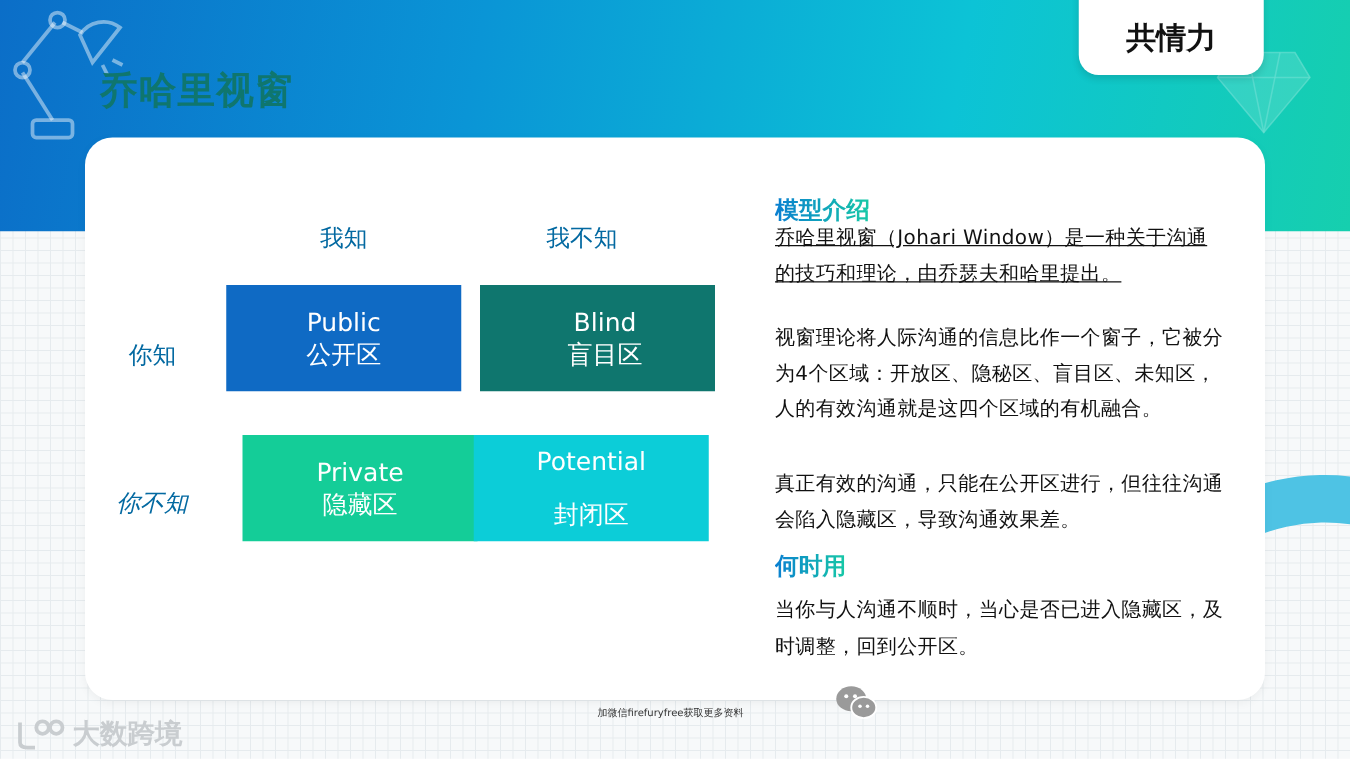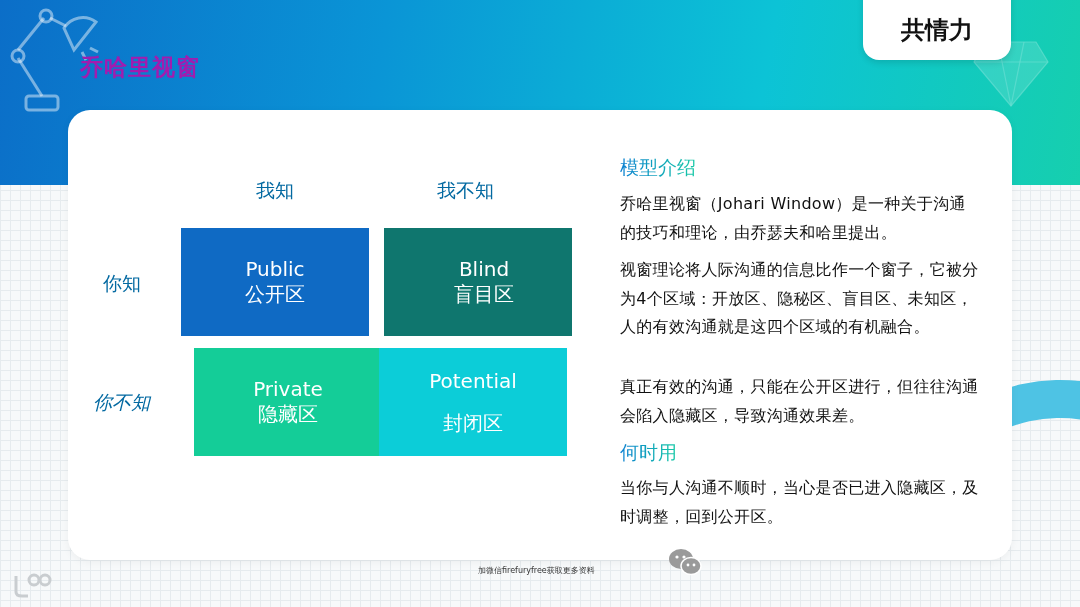--- a/index.html
+++ b/index.html
@@ -13,21 +13,21 @@
       linear-gradient(90deg, #e6ebee 1px, transparent 1px);
     background-size: 10px 10px;
   }
   .header-band {
     position:absolute; left:0; top:0; width:1080px; height:185px;
     background: linear-gradient(100deg, #0b6ec8 0%, #0a95d6 35%, #0cc3d6 70%, #16cfae 100%);
   }
   .lamp { position:absolute; left:4px; top:4px; width:100px; height:110px; }
   .page-title {
     position:absolute; left:80px; top:52px;
-    color:#a21caf; font-size:23px; font-weight:bold; letter-spacing:1px;text-align:center;
+    color:#0f766e; font-size:30px; font-weight:bold; letter-spacing:1px;text-align:center;
   }
   .tag {
     position:absolute; left:863px; top:-10px; width:148px; height:70px;
     background:#fff; border-radius:0 0 16px 16px;
     box-shadow:0 3px 6px rgba(0,0,0,0.12);
     display:flex; align-items:center; justify-content:center;
     padding-top:10px;
     font-size:24px; font-weight:bold; color:#111;
   }
   .diamond { position:absolute; left:972px; top:40px; width:78px; height:68px; opacity:0.35; }
@@ -38,30 +38,30 @@
     transform:rotate(10deg);
   }
   .card {
     position:absolute; left:68px; top:110px; width:944px; height:450px;
     background:#fff; border-radius:22px;
     box-shadow:0 2px 8px rgba(0,0,0,0.05);
   }
   .col-header { position:absolute; font-size:19px; color:#0369a1; }
   .row-header { position:absolute; font-size:19px; color:#0369a1; }
   .quad {
-    position:absolute; width:188px; height:108px;
+    position:absolute; width:188px; height:85px;
     display:flex; flex-direction:column; align-items:center; justify-content:center;
     color:#fff; font-size:20px; line-height:25px;
   }
   .q-public { left:181px; top:228px; background:#0f6ac4; }
   .q-blind { left:384px; top:228px; background:#0f766e;padding-left:12px; }
   .q-private { left:181px; top:348px; background:#14cd98;margin-left:13px; }
   .q-potential { left:379px; top:348px; background:#0ccdd8;gap:17px; }
   .section-title {
-    position:absolute; left:620px; font-size:19px; font-weight:normal;
+    position:absolute; left:620px; font-size:19px; font-weight:bold;
     background: linear-gradient(90deg, #0a7fd1, #17c9a6);
     -webkit-background-clip:text; background-clip:text; color:transparent;
   }
   .para {
     position:absolute; left:620px; width:362px;
     font-size:16px; line-height:28.5px; color:#111; letter-spacing:0.3px;
   }
   .watermark-left {
     position:absolute; left:12px; top:572px; font-size:22px; color:#c9cdd0; font-weight:bold;
     display:flex; align-items:center; gap:6px;
@@ -123,33 +123,34 @@
 <div class="quad q-private">
   <span>Private</span>
   <span>隐藏区</span>
 </div>
 <div class="quad q-potential">
   <span>Potential</span>
   <span>封闭区</span>
 </div>
 
 <div class="section-title" style="top:155px;">模型介绍</div>
-<div class="para" style="top:190px;">乔哈里视窗（Johari Window）是一种关于沟通的技巧和理论，由乔瑟夫和哈里提出。</div>
+<div class="para" style="top:176px;text-decoration:underline;">乔哈里视窗（Johari Window）是一种关于沟通的技巧和理论，由乔瑟夫和哈里提出。</div>
 <div class="para" style="top:256px;">视窗理论将人际沟通的信息比作一个窗子，它被分为4个区域：开放区、隐秘区、盲目区、未知区，人的有效沟通就是这四个区域的有机融合。</div>
 <div class="para" style="top:373px;">真正有效的沟通，只能在公开区进行，但往往沟通会陷入隐藏区，导致沟通效果差。</div>
 
 <div class="section-title" style="top:440px;">何时用</div>
 <div class="para" style="top:474px;">当你与人沟通不顺时，当心是否已进入隐藏区，及时调整，回到公开区。</div>
 
 <div class="watermark-left">
   <svg width="40" height="26" viewBox="0 0 40 26" fill="none" stroke="#c9cdd0" stroke-width="3">
     <path d="M4 4 L4 20 Q4 24 10 24 L16 24"></path>
     <circle cx="22" cy="8" r="5"></circle>
     <circle cx="33" cy="8" r="5"></circle>
   </svg>
+  <span>大数跨境</span>
 </div>
 
 <div class="watermark-note">加微信firefuryfree获取更多资料</div>
 
 <div class="watermark-right">
   <svg class="wechat" viewBox="0 0 34 28">
     <ellipse cx="13" cy="11" rx="12" ry="10" fill="#9a9a9a"></ellipse>
     <ellipse cx="23" cy="18" rx="10" ry="8.5" fill="#9a9a9a" stroke="#fff" stroke-width="1.5"></ellipse>
     <circle cx="9" cy="9" r="1.6" fill="#fff"></circle>
     <circle cx="16" cy="9" r="1.6" fill="#fff"></circle>

